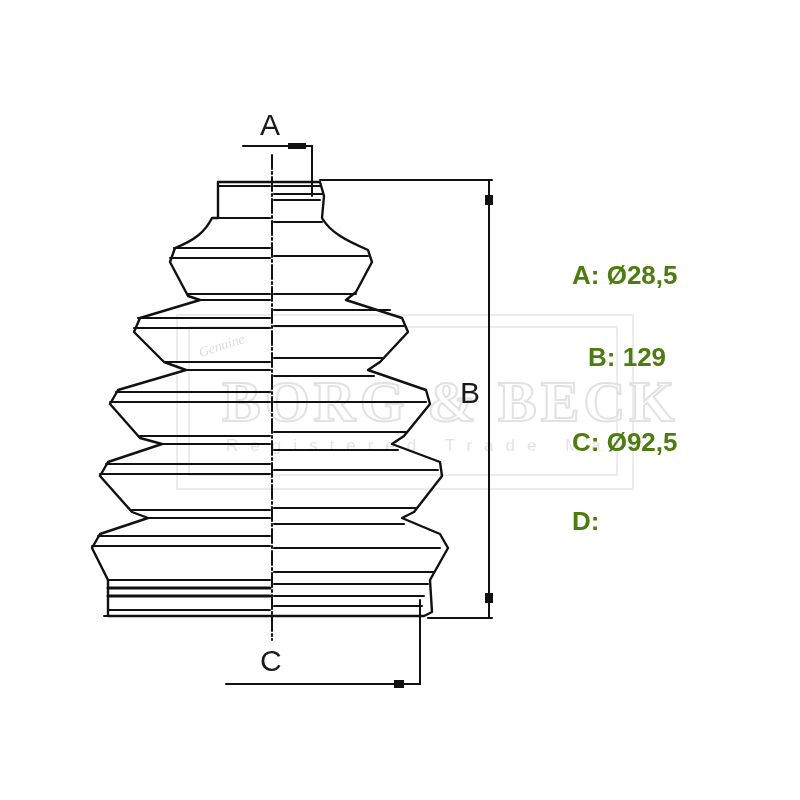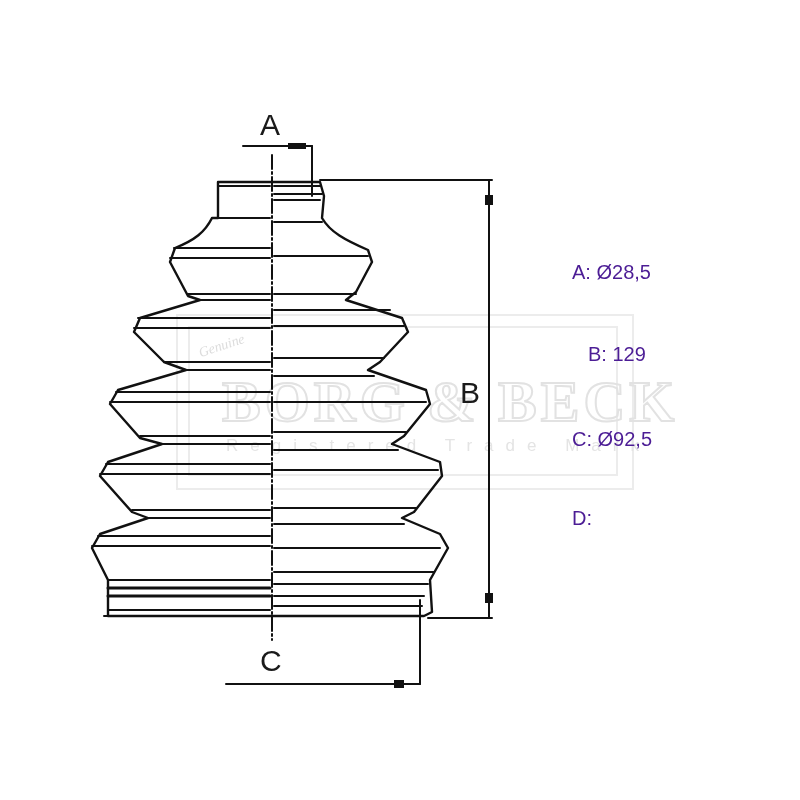--- a/index.html
+++ b/index.html
@@ -1,19 +1,19 @@
 <!DOCTYPE html>
 <html><head>
 <meta charset="utf-8">
 <style>
   html, body { margin: 0; padding: 0; background: #ffffff; }
   body { width: 800px; height: 800px; position: relative; overflow: hidden; font-family: "Liberation Sans", sans-serif; }
   #diagram { position: absolute; left: 0; top: 0; width: 800px; height: 800px; }
   .lbl { position: absolute; font-family: "Liberation Sans", sans-serif; color: #1a1a1a; font-size: 30px; line-height: 1; }
-  .spec { position: absolute; left: 572px; font-family: "Liberation Sans", sans-serif; font-weight: normal; font-size: 20px; color: #4c1d95; line-height: 1; white-space: nowrap; }
+  .spec { position: absolute; left: 572px; font-family: "Liberation Sans", sans-serif; font-weight: bold; font-size: 26px; color: #4d7c0f; line-height: 1; white-space: nowrap; }
   .wm-box { position: absolute; border: 2px solid #ececec; }
   .wm-brand { position: absolute; left: 222px; top: 368px; font-family: "Liberation Serif", serif; font-weight: bold; font-size: 58px; letter-spacing: 4px; color: transparent; -webkit-text-stroke: 2px #e2e2e2; white-space: nowrap; }
   .wm-sub { position: absolute; left: 226px; top: 436px; font-family: "Liberation Sans", sans-serif; font-size: 17px; letter-spacing: 12px; color: #e4e4e4; white-space: nowrap; }
   .wm-genuine { position: absolute; left: 198px; top: 338px; font-family: "Liberation Serif", serif; font-style: italic; font-size: 14px; color: #dcdcdc; transform: rotate(-18deg); white-space: nowrap; }
 </style>
 </head>
 <body>
 
 <div class="wm-box" style="left:176px; top:314px; width:454px; height:172px;"></div>
 <div class="wm-box" style="left:188px; top:326px; width:426px; height:146px;"></div>

